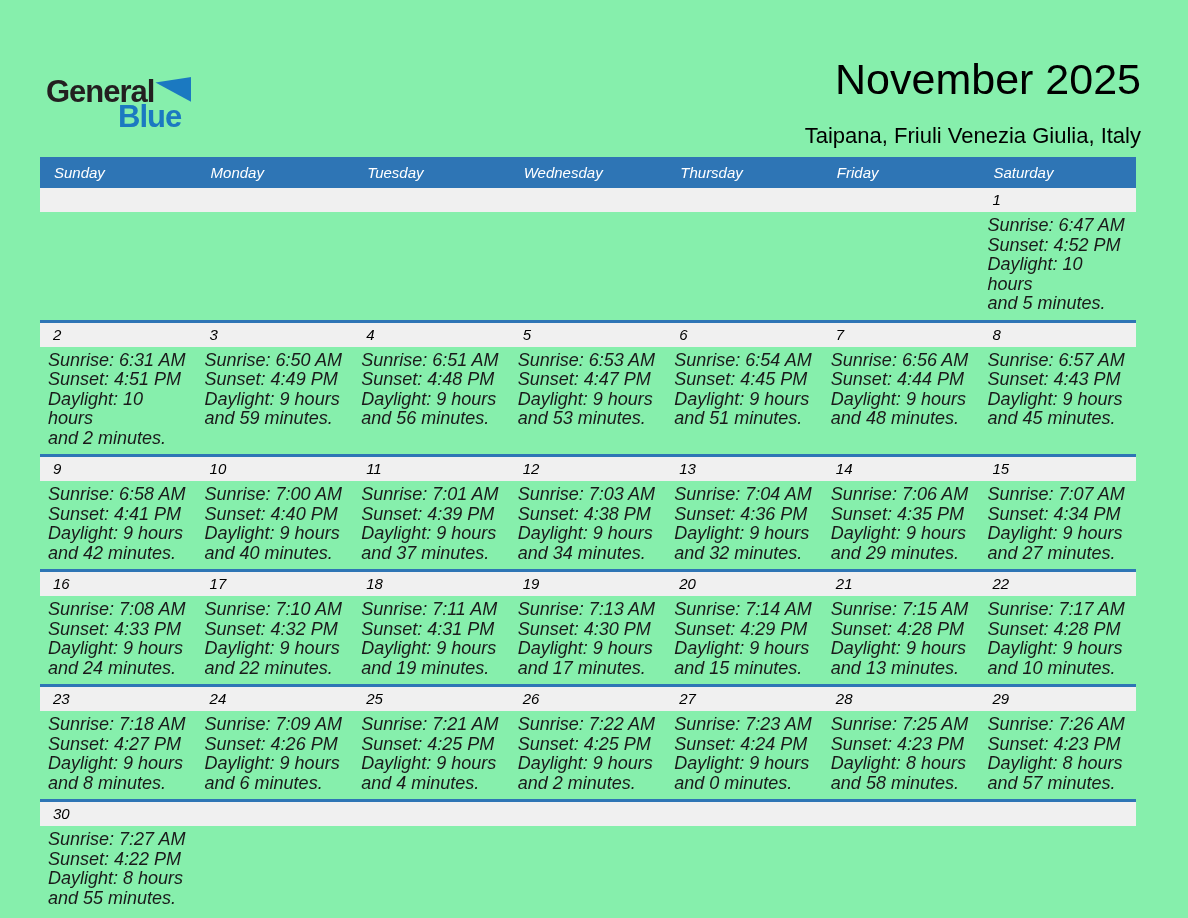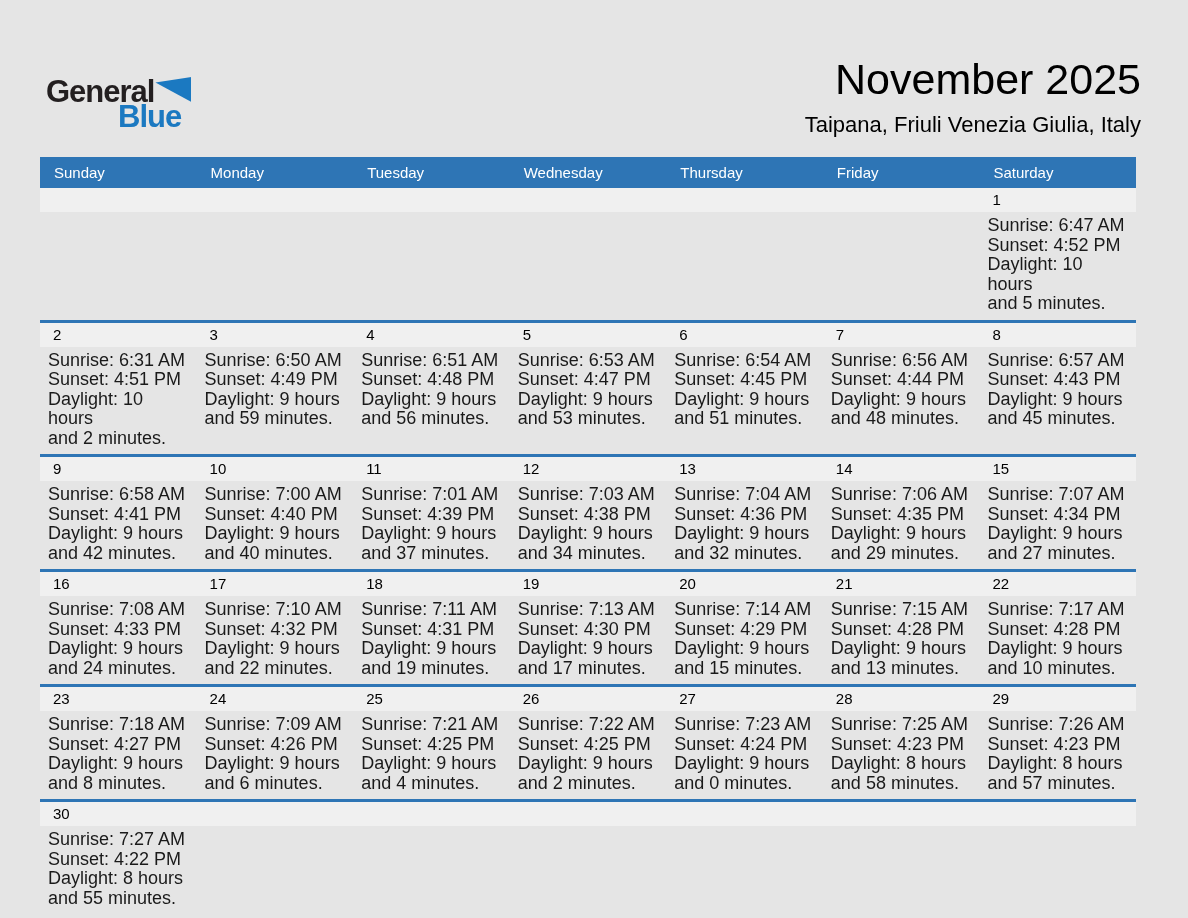--- a/index.html
+++ b/index.html
@@ -8,37 +8,37 @@
     --band-gray: #F0F0F0;
     --text: #1a1a1a;
   }
   * { margin: 0; padding: 0; box-sizing: border-box; }
   body {
     width: 1188px; height: 918px;
     background: #ffffff;
     font-family: "Liberation Sans", sans-serif;
     color: var(--text);
   }
-  .page { position: relative; width: 1188px; height: 918px; overflow: hidden; background: #e5e5e5; }
+  .page { position: relative; width: 1188px; height: 918px; overflow: hidden; background: #86efac; }
 
   
   .logo { position: absolute; left: 46px; top: 76px; }
   .logo-row1 { display: flex; align-items: flex-start; }
   .logo-general { font-size: 31px; font-weight: 600; color: #231f20; letter-spacing: -1px; line-height: 1; }
   .logo-triangle { width: 36px; height: 25px; margin-left: 1px; margin-top: 1px;
     background: var(--logo-blue); clip-path: polygon(0 22%, 100% 0, 100% 100%); }
   .logo-blue { font-size: 31px; font-weight: 600; color: var(--logo-blue); letter-spacing: -1px; line-height: 1; margin-left: 72px; margin-top: -6px; }
 
   
   .header-right { position: absolute; right: 47px; top: 56px; text-align: right; }
   .cal-title { font-size: 43px; font-weight: 400; color: #000; line-height: 1.1; }
-  .cal-location { font-size: 22px; font-weight: 400; color: #000; margin-top: 9px; }
+  .cal-location { font-size: 22px; font-weight: 400; color: #000; margin-top: 20px; }
 
   
-  .calendar { position: absolute; left: 40px; top: 157px; width: 1096px; }
+  .calendar { position: absolute; left: 40px; top: 157px; width: 1096px; font-style: italic; }
   .weekday-header { display: grid; grid-template-columns: repeat(7, 1fr); background: var(--blue); height: 31px; align-items: center; }
   .weekday-header span { color: #ffffff; font-size: 15px; font-weight: 400; padding-left: 14px; }
 
   .week-row { position: relative; border-top: 3px solid var(--blue); }
   .week-row.first { border-top: none; }
   .band { position: absolute; top: 0; left: 0; right: 0; height: 24px; background: var(--band-gray); }
   .cells { position: relative; display: grid; grid-template-columns: repeat(7, 1fr); min-height: 106px; }
   .day-num { height: 24px; line-height: 24px; padding-left: 13px; font-size: 15px; color: #000; }
   .detail { padding: 4px 4px 6px 8px; font-size: 18px; line-height: 19.5px; color: var(--text); }
 </style>

